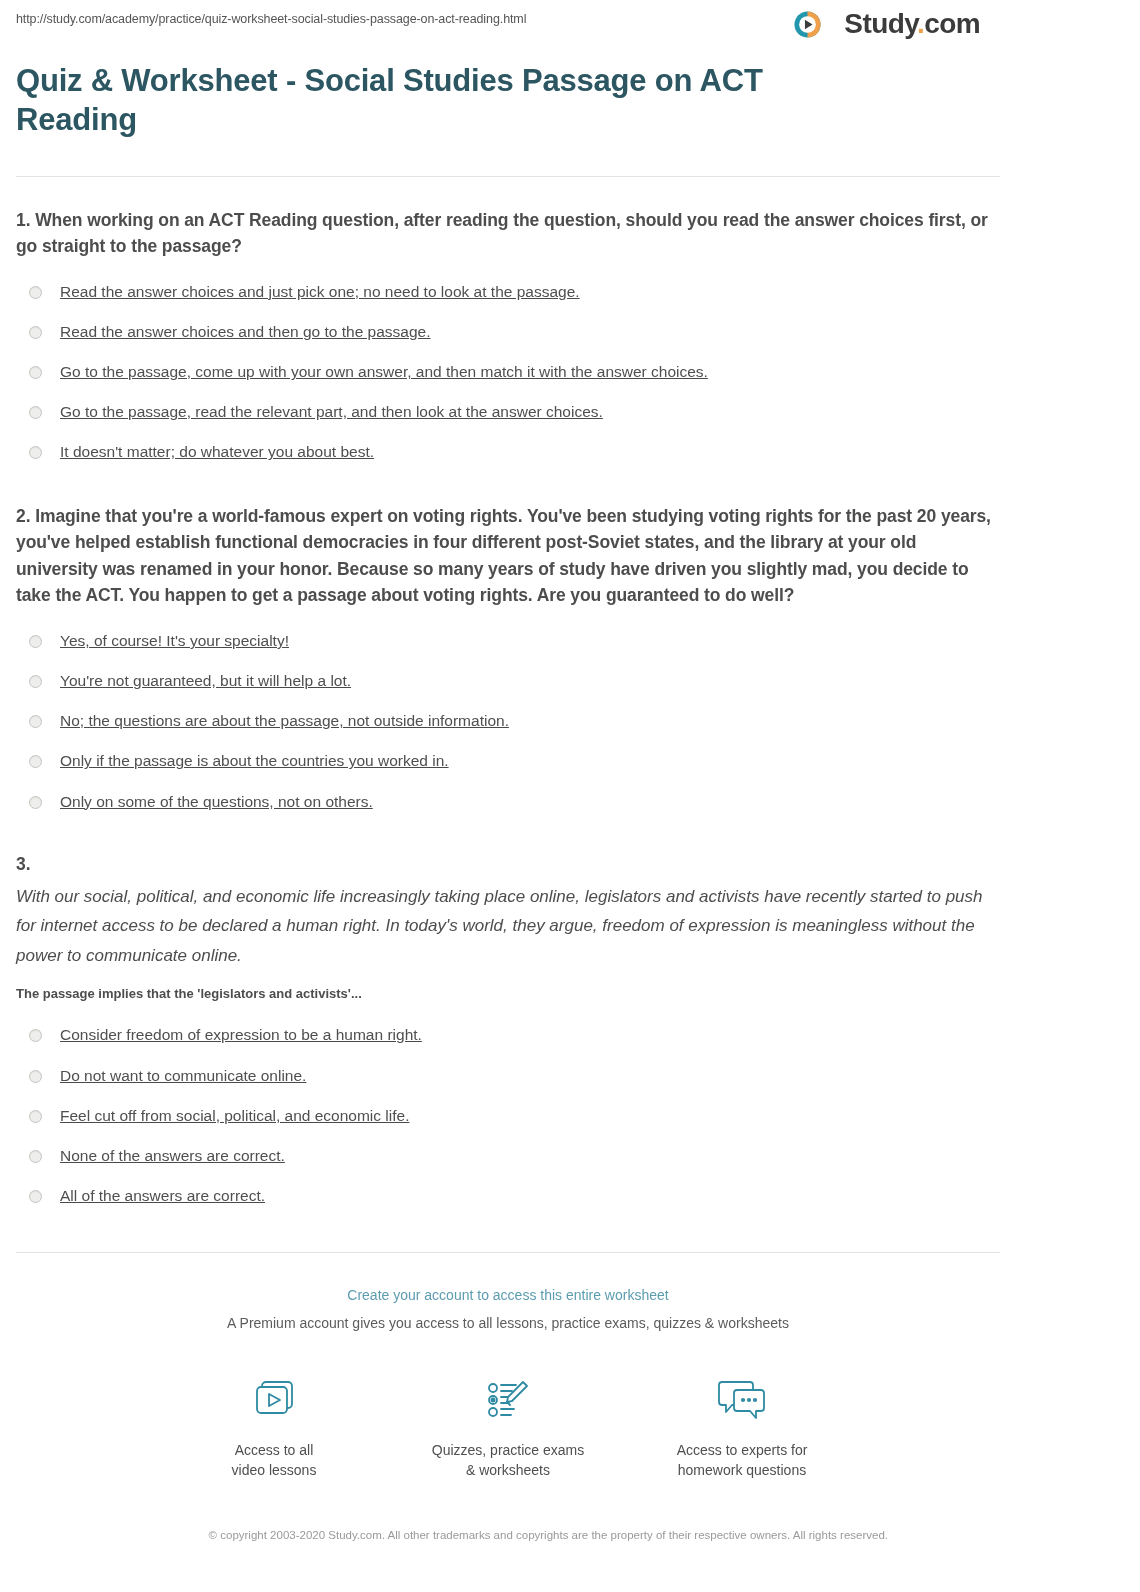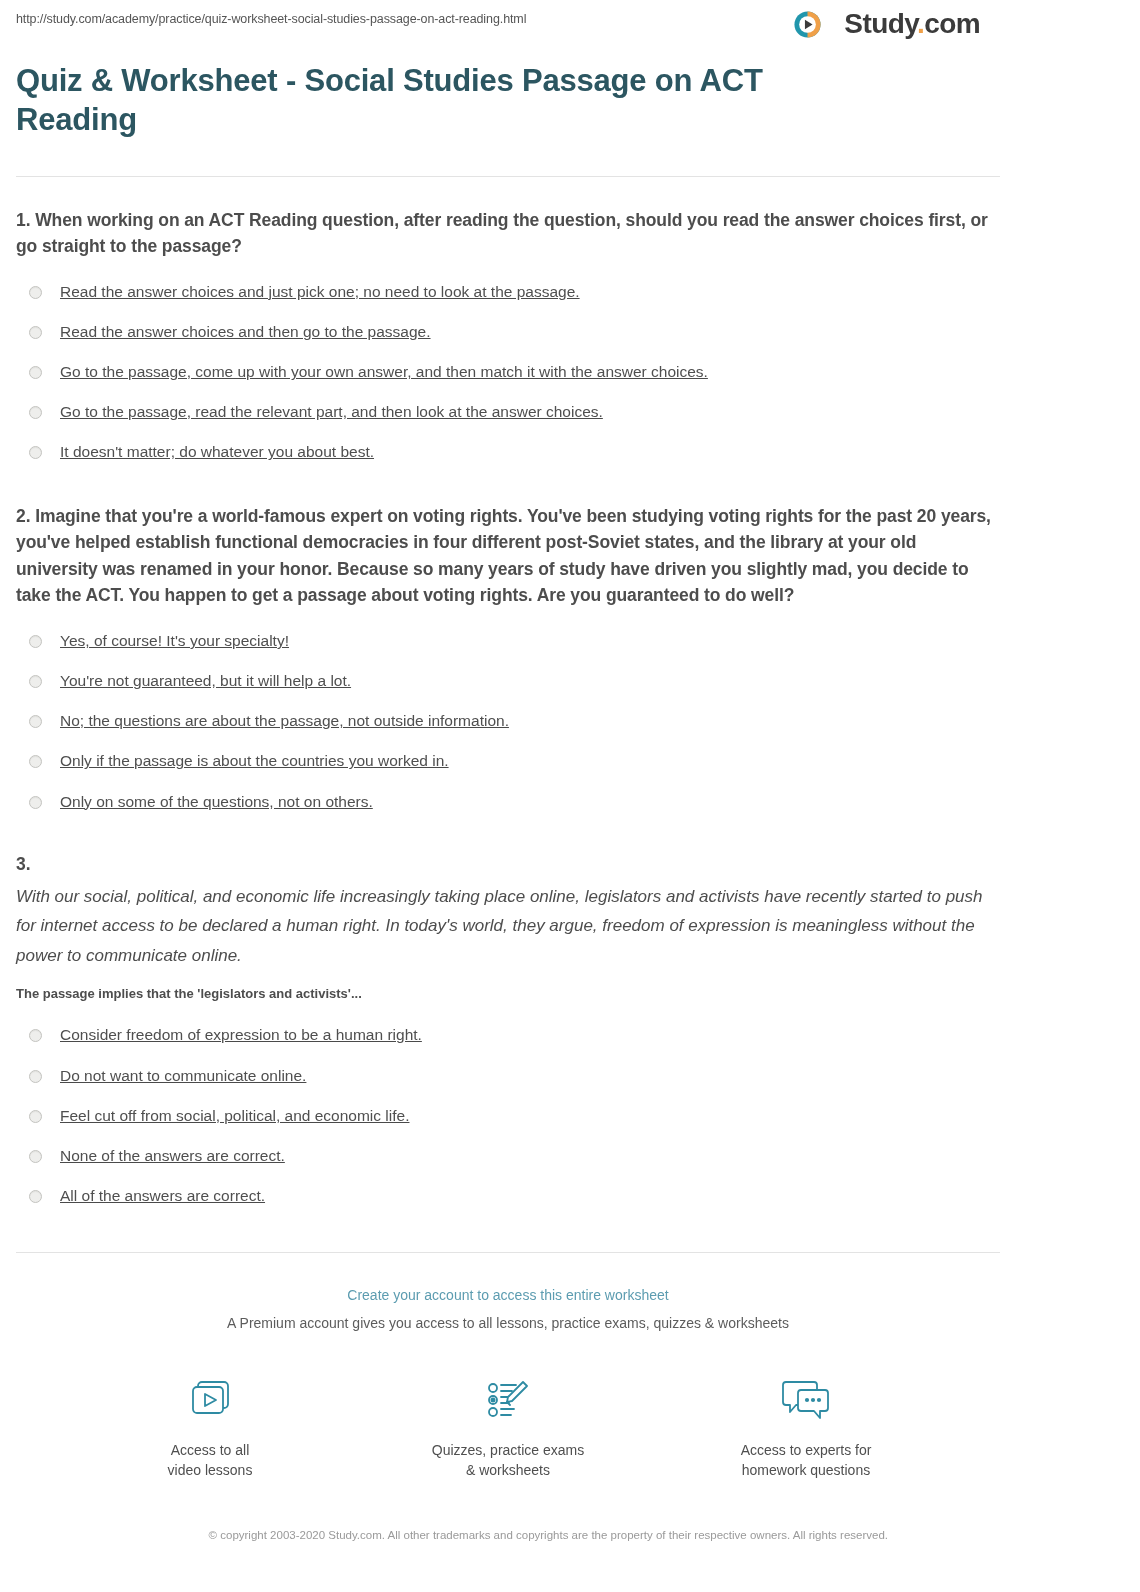--- a/index.html
+++ b/index.html
@@ -165,21 +165,21 @@
   .cta-sub {
     font-size: 14px;
     color: #5c5c5c;
     margin: 0;
     line-height: 1.3;
   }
   .features {
     display: flex;
     justify-content: center;
     align-items: center;
-    gap: 108px;
+    gap: 44px;
     margin-top: 42px;
   }
   .feature {
     width: 190px;
     text-align: center;
   }
   .feature-icon {
     height: 52px;
     display: flex;
     align-items: center;

